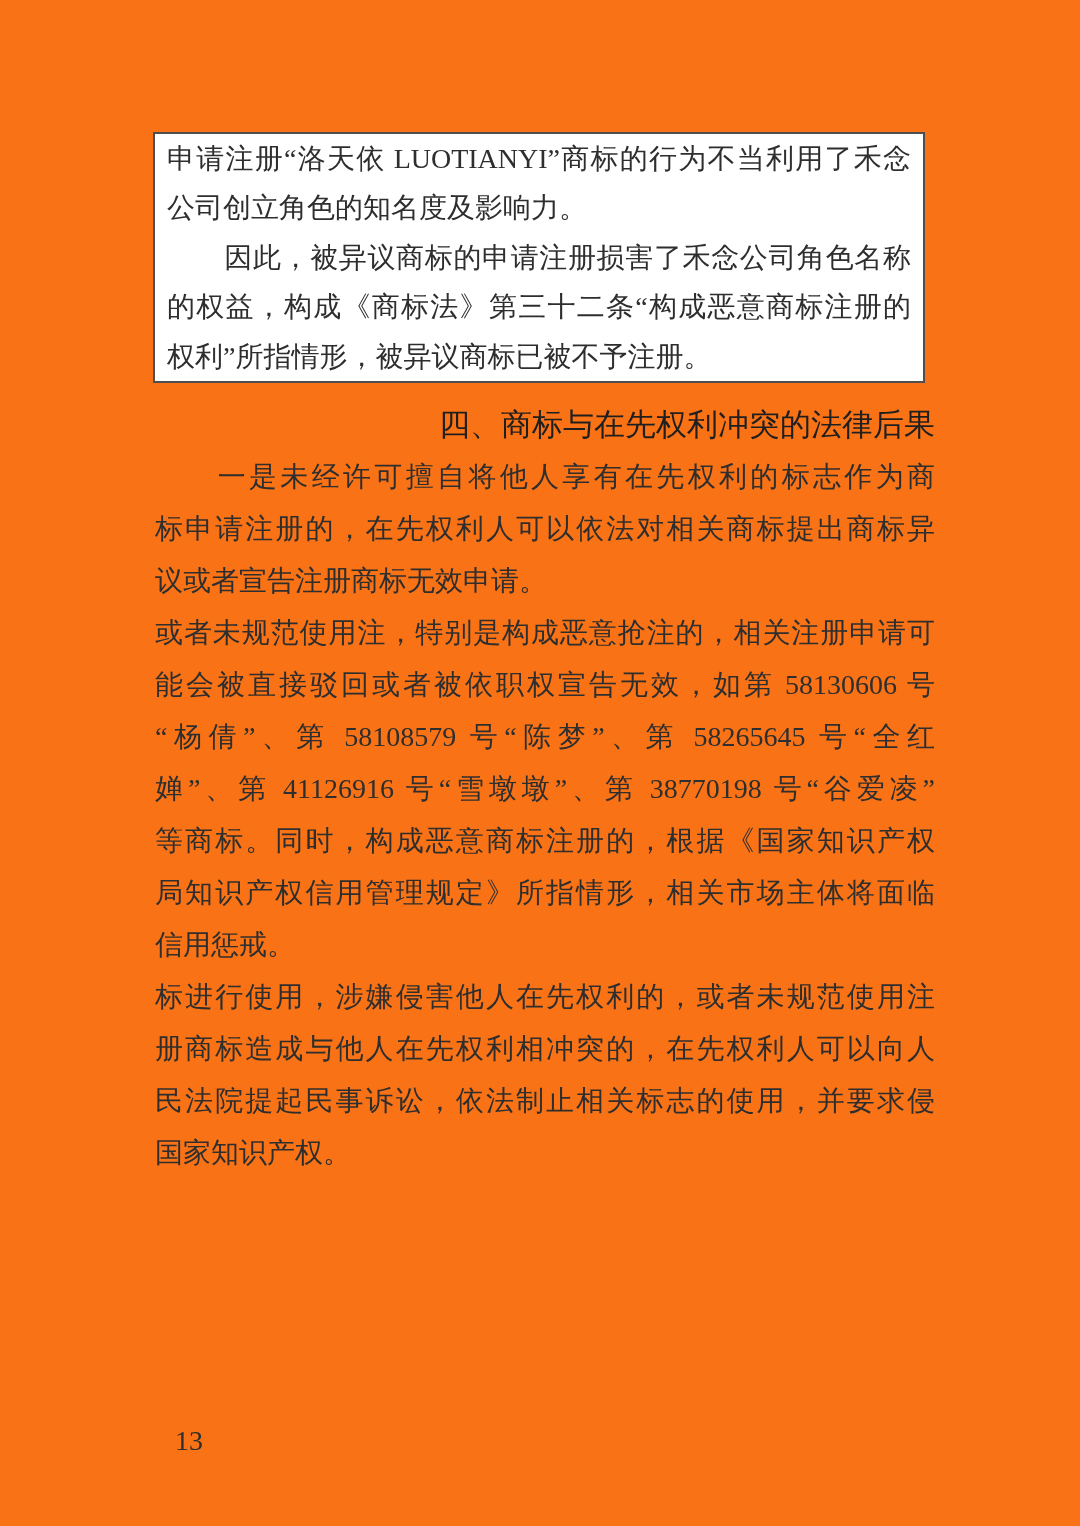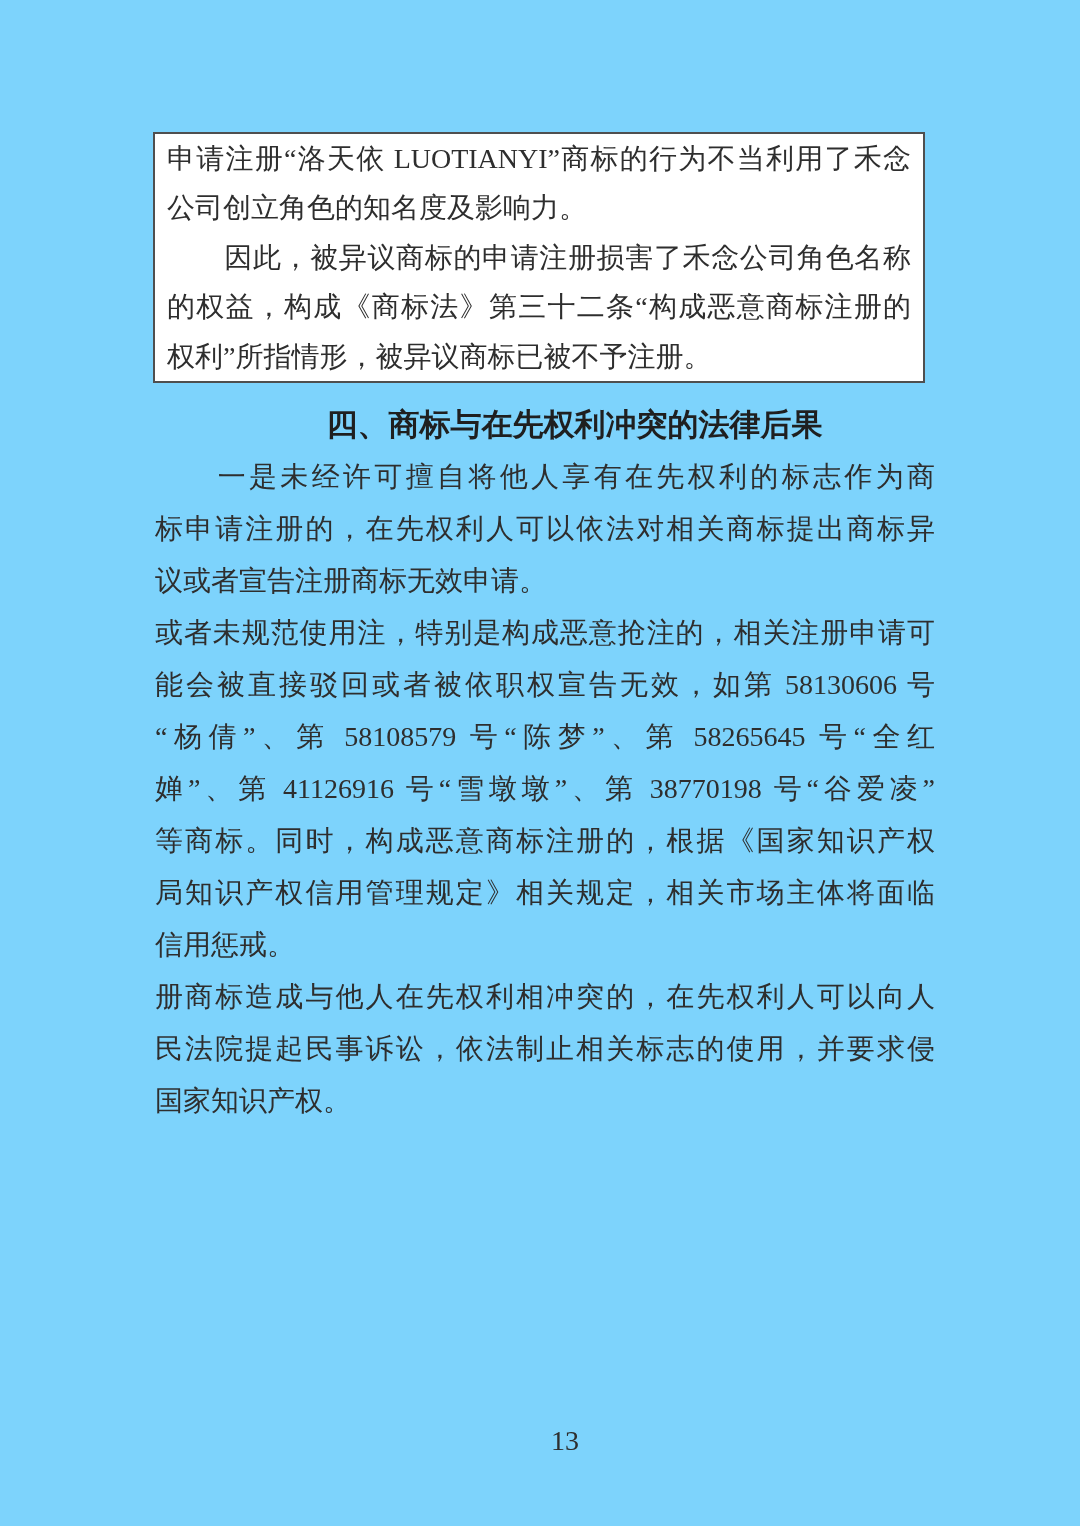--- a/index.html
+++ b/index.html
@@ -4,21 +4,21 @@
 <style>
   html, body {
     margin: 0;
     padding: 0;
     background: #ffffff;
   }
   .page {
     position: relative;
     width: 1080px;
     height: 1526px;
-    background: #7dd3fc;
+    background: #f97316;
     overflow: hidden;
     font-family: "Liberation Serif", "DejaVu Serif", serif;
     color: #2e2e2e;
   }
   .quote-box {
     position: absolute;
     left: 153px;
     top: 132px;
     width: 772px;
     height: 251px;
@@ -42,37 +42,36 @@
     line-height: 49.4px;
   }
   .flow {
     position: absolute;
     left: 155px;
     top: 399px;
     width: 780px;
   }
   .heading {
     font-family: "Liberation Sans", "DejaVu Sans", sans-serif;
-    font-weight: bold;
+    font-weight: normal;
     font-size: 31px;
     line-height: 52px;
     padding-left: 59px;
     color: #1f1f1f;
-    text-align: center;
+    text-align: right;
   }
   .para-block {
     margin: 0;
     padding: 0;
   }
   .page-number {
     position: absolute;
     left: 175px;
     top: 1421px;
     width: 780px;
-    text-align: center;
     font-size: 28px;
     line-height: 40px;
     color: #2e2e2e;
   }
 </style>
 </head>
 <body>
 
 <div class="page">
 
@@ -95,24 +94,25 @@
           <div class="line">　　一是未经许可擅自将他人享有在先权利的标志作为商</div>
           <div class="line">标申请注册的，在先权利人可以依法对相关商标提出商标异</div>
           <div class="line last">议或者宣告注册商标无效申请。</div>
         </div>
         <div class="para-block">
           <div class="line">或者未规范使用注，特别是构成恶意抢注的，相关注册申请可</div>
           <div class="line">能会被直接驳回或者被依职权宣告无效，如第 58130606 号</div>
           <div class="line">“杨倩”、第 58108579 号“陈梦”、第 58265645 号“全红</div>
           <div class="line">婵”、第 41126916 号“雪墩墩”、第 38770198 号“谷爱凌”</div>
           <div class="line">等商标。同时，构成恶意商标注册的，根据《国家知识产权</div>
-          <div class="line">局知识产权信用管理规定》相关规定，相关市场主体将面临</div>
+          <div class="line">局知识产权信用管理规定》所指情形，相关市场主体将面临</div>
           <div class="line last">信用惩戒。</div>
         </div>
         <div class="para-block">
+          <div class="line">标进行使用，涉嫌侵害他人在先权利的，或者未规范使用注</div>
           <div class="line">册商标造成与他人在先权利相冲突的，在先权利人可以向人</div>
           <div class="line">民法院提起民事诉讼，依法制止相关标志的使用，并要求侵</div>
           <div class="line last">国家知识产权。</div>
         </div>
       </div>
   </div>
 
   <div class="page-number">13</div>
 
 </div>

